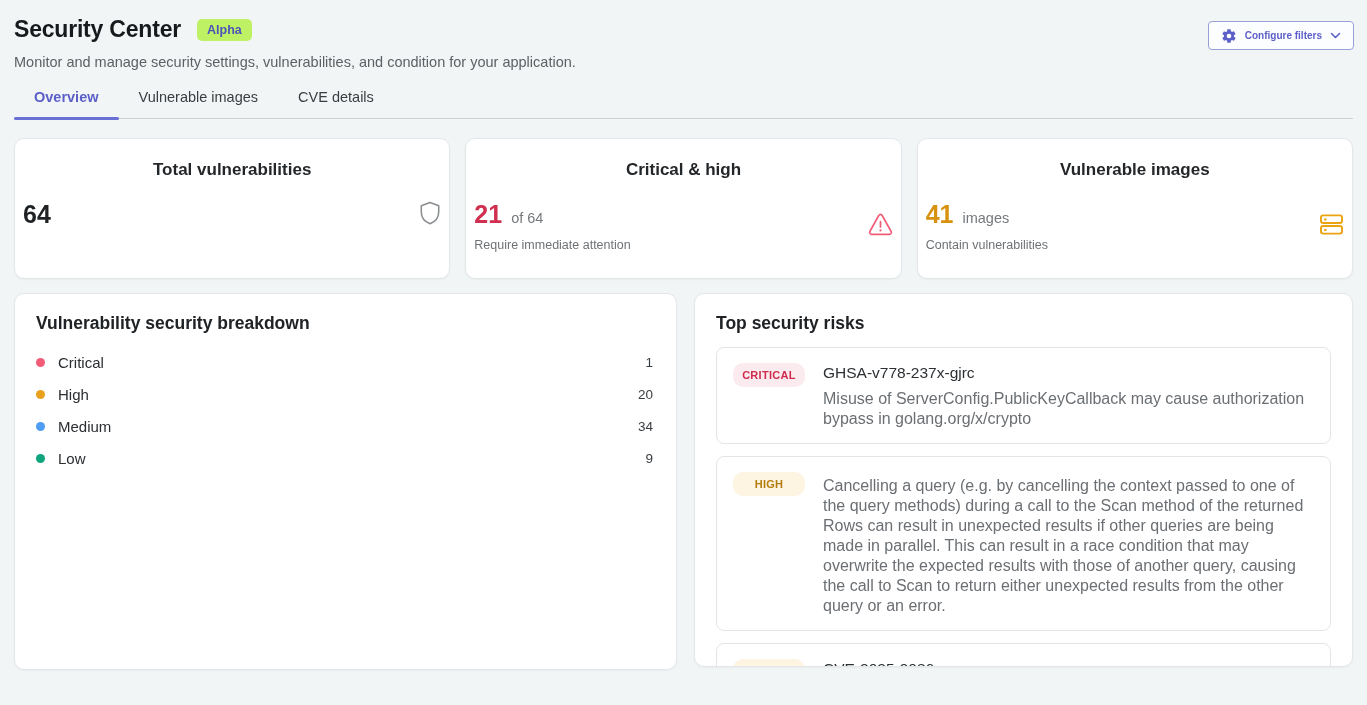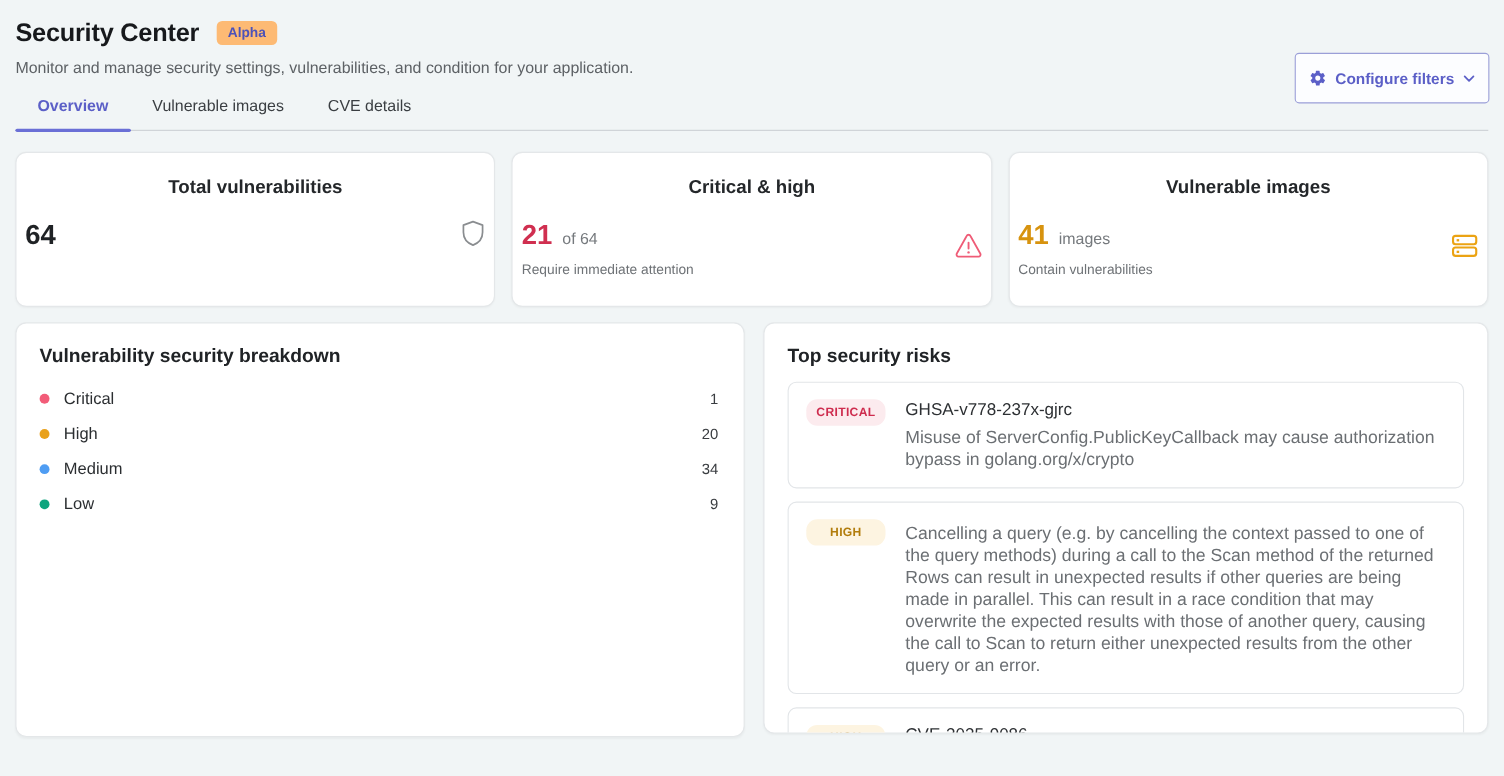--- a/index.html
+++ b/index.html
@@ -8,31 +8,31 @@
     background: #f1f5f6;
     font-family: "Liberation Sans", "DejaVu Sans", sans-serif;
     color: #1c1e21;
     overflow: hidden;
   }
   
   .header { position: relative; padding: 16px 14px 0 14px; }
   .title-row { display: flex; align-items: center; gap: 16px; }
   .page-title { font-size: 23px; font-weight: 700; letter-spacing: -0.2px; color: #17191c; }
   .alpha-badge {
-    background: #fdba74; color: #4d52b8;
+    background: #bef264; color: #4d52b8;
     font-size: 12.5px; font-weight: 600;
     padding: 4px 10px; border-radius: 5px;
   }
   .subtitle { margin-top: 11px; font-size: 14.5px; color: #5d6165; }
   .configure-btn {
-    position: absolute; top: 48px; right: 13px;
+    position: absolute; top: 21px; right: 13px;
     display: inline-flex; align-items: center; gap: 8px;
     background: #fcfdff; border: 1px solid #9b9fd8; border-radius: 4px;
-    padding: 5px 12px; height: 46px;
-    color: #5b5fc7; font-size: 14px; font-weight: 700;
+    padding: 5px 12px; height: 29px;
+    color: #5b5fc7; font-size: 10px; font-weight: 700;
     font-family: inherit; cursor: pointer;
   }
   .configure-btn svg { display: block; }
 
   
   .tabs { display: flex; margin-top: 13px; border-bottom: 1px solid #ccd1d5; padding: 0 0; align-items: center; }
   .tab {
     position: relative;
     padding: 6px 20px 13px 20px;
     font-size: 14.5px; color: #3a3e42; cursor: pointer;

